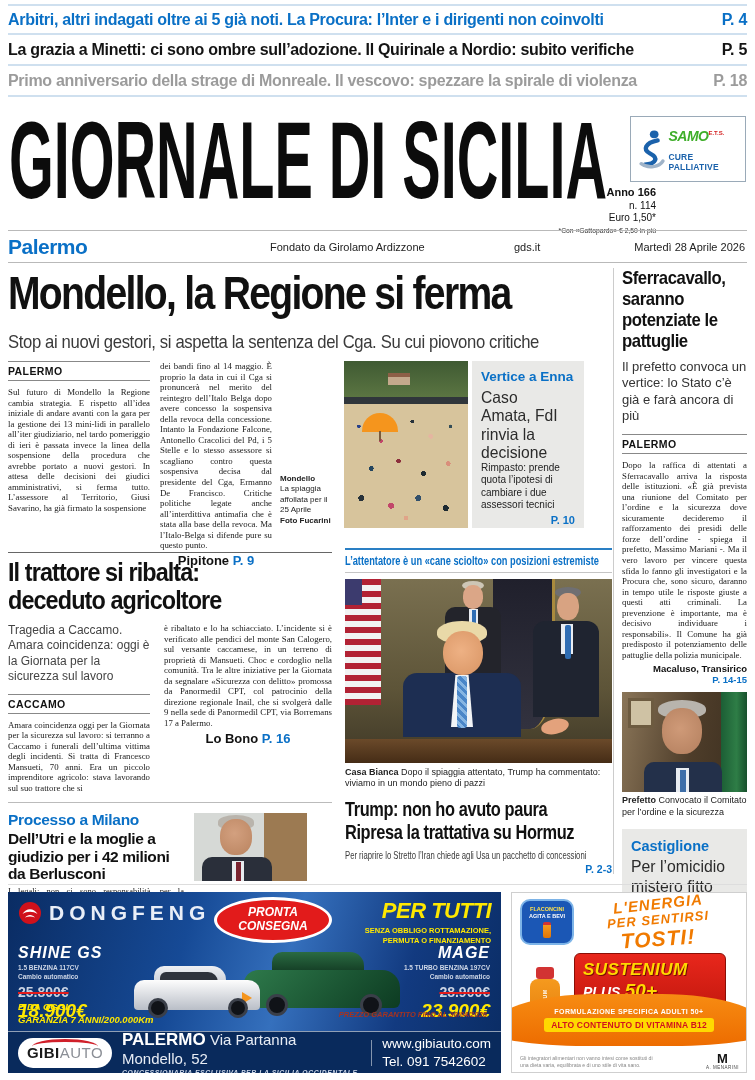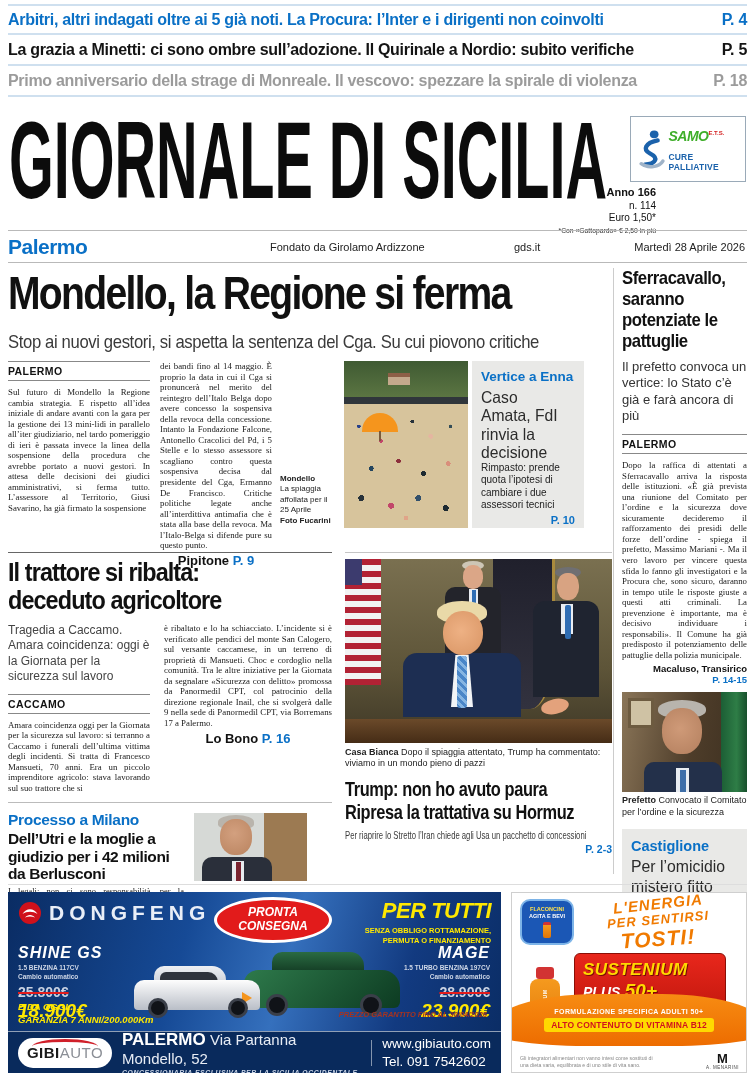--- a/index.html
+++ b/index.html
@@ -358,20 +358,23 @@
       <div class="du-hair"></div>
       <div class="du-head"></div>
       <div class="du-suit"></div>
       <div class="du-shirt"></div>
       <div class="du-tie"></div>
     </div>
   </div>
 </div>
 
 <div class="trump">
+  <div class="tp-top">
+    <div class="tp-strap">L’attentatore è un «cane sciolto» con posizioni estremiste</div>
+  </div>
   <div class="tp-rule"></div>
   <div class="ph-trump">
     <div class="tpf-dark"></div>
     <div class="tpf-flag"></div>
     <div class="tpf-canton"></div>
     <div class="man1-b"></div>
     <div class="man1-sh"></div>
     <div class="man1-t"></div>
     <div class="man1-hair"></div>
     <div class="man1-h"></div>

